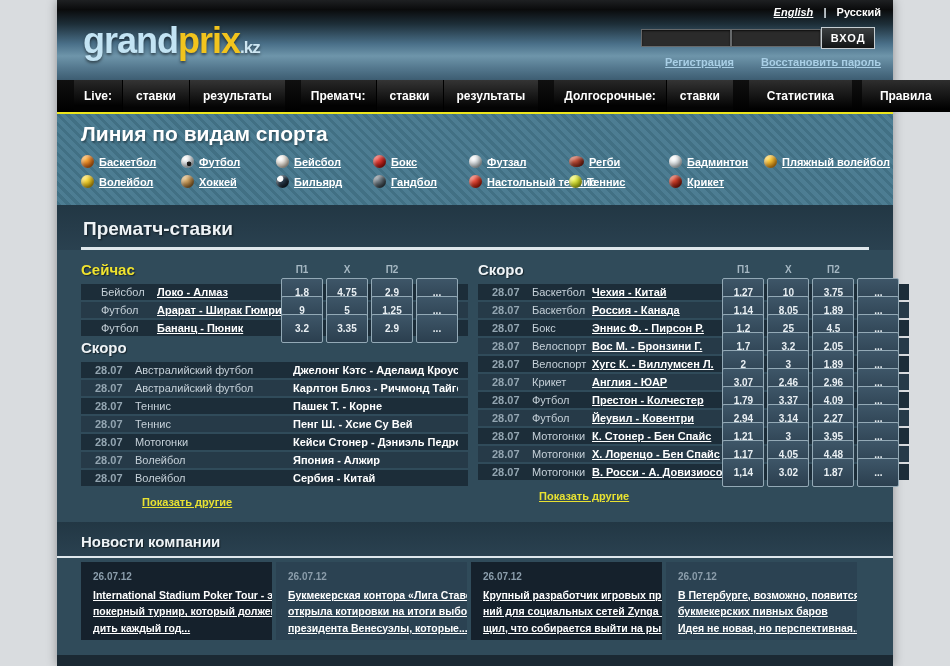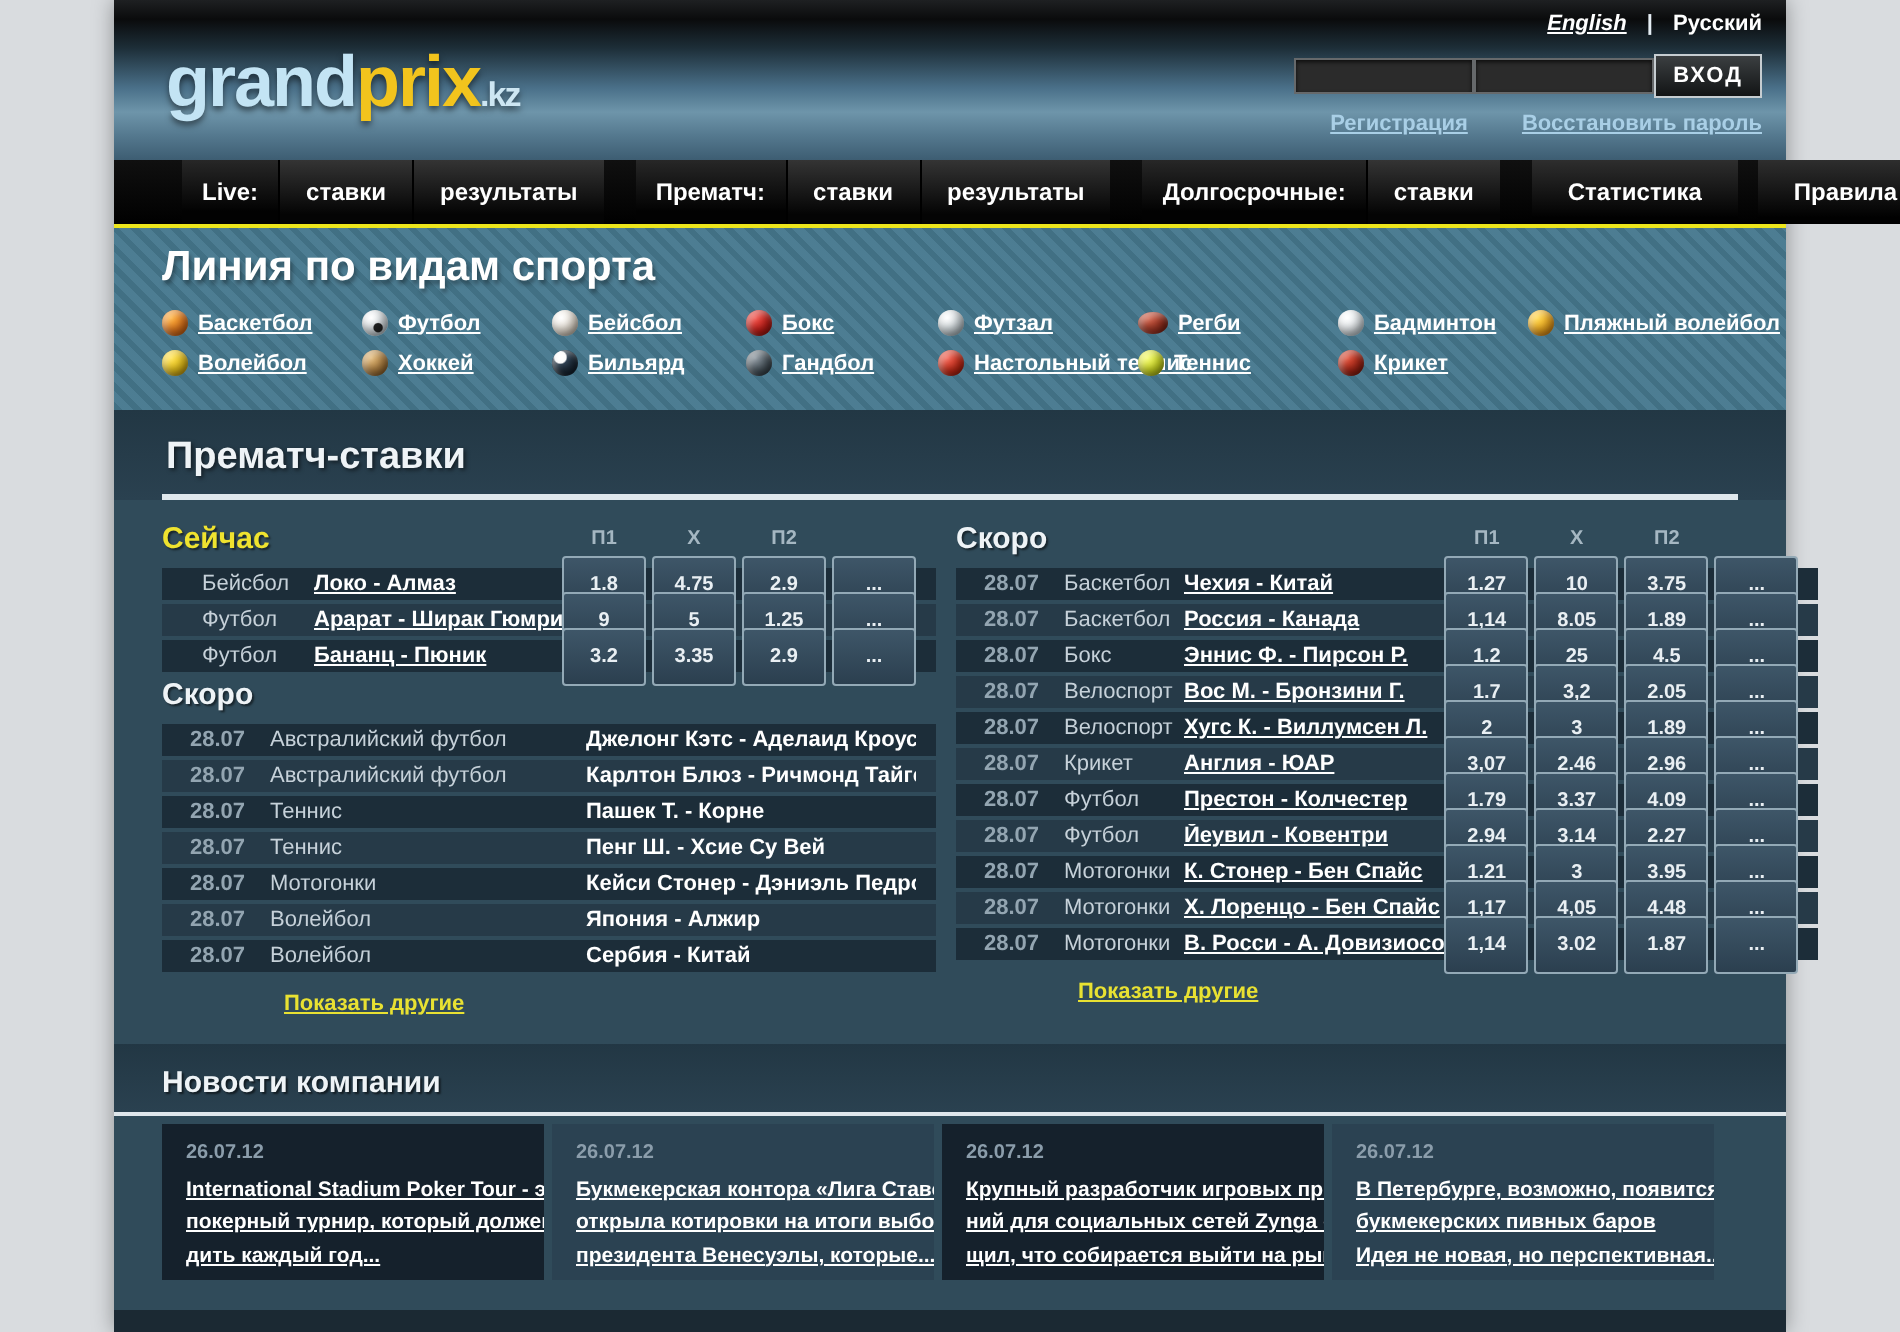--- a/index.html
+++ b/index.html
@@ -22,38 +22,38 @@
     background: linear-gradient(180deg,#1e2022 0%,#0a0b0c 12%,#1d2e38 30%,#4a7089 55%,#6e95aa 70%,#54788e 85%,#3d5d72 100%);
   }
   .logo { position: absolute; left: 26px; top: 20px; font-size: 36px; font-weight: bold; letter-spacing: -1px; text-shadow: 0 2px 3px rgba(0,0,0,.5); cursor: pointer; }
   .logo-grand { color: #c3e4f4; }
   .logo-prix  { color: #f2c41d; }
   .logo-kz    { color: #cde6f2; font-size: 17px; }
   .header-right { position: absolute; right: 12px; top: 6px; text-align: right; }
   .lang-row { font-size: 11px; font-weight: bold; color: #fff; margin-bottom: 9px; }
   .lang-row a { color: #fff; text-decoration: underline; cursor: pointer; font-style: italic; }
   .lang-sep { margin: 0 7px; color: #e5eef4; }
-  .login-row { display: flex; justify-content: flex-end; align-items: center; }
+  .login-row { display: flex; align-items: center; }
   .login-row input {
     width: 90px; height: 18px; background: #2b2b2b;
     border: 1px solid #66696b; box-shadow: inset 0 1px 2px rgba(0,0,0,.7);
     color: #ddd; font-size: 11px; padding: 0 4px;
   }
   .login-btn {
     width: 54px; height: 22px; color: #fff; font-size: 11px; font-weight: bold; letter-spacing: 1px;
     background: linear-gradient(180deg,#3b3f41,#121415); border: 1px solid #c6cdd1; cursor: pointer;
   }
   .account-links { margin-top: 7px; font-size: 11px; font-weight: bold; }
   .account-links a { color: #a9cfe6; text-decoration: underline; margin-left: 24px; cursor: pointer; }
 
   
   nav {
     height: 34px; display: flex; align-items: stretch;
     background: linear-gradient(180deg,#101010,#000);
-    border-bottom: 2px solid #ece51c; padding-left: 34px;
+    border-bottom: 2px solid #ece51c; padding-left: 17px;
   }
   .nav-group { display: flex; align-items: stretch; margin-right: 16px; background: linear-gradient(180deg,#272727,#020202 80%); }
   .nav-label { display: flex; align-items: center; padding: 0 10px; color: #fff; font-weight: bold; font-size: 12px; }
   .nav-item {
     display: flex; align-items: center; padding: 0 13px;
     color: #fff; font-weight: bold; font-size: 12px; text-decoration: none; cursor: pointer;
     background: linear-gradient(180deg,#343434,#040404 85%); border-left: 1px solid #000;
   }
   .nav-right { margin-left: auto; display: flex; gap: 10px; padding-right: 4px; }
   .nav-right .nav-item { border-left: none; padding: 0 18px; background: linear-gradient(180deg,#2e2e2e,#010101 90%); }

